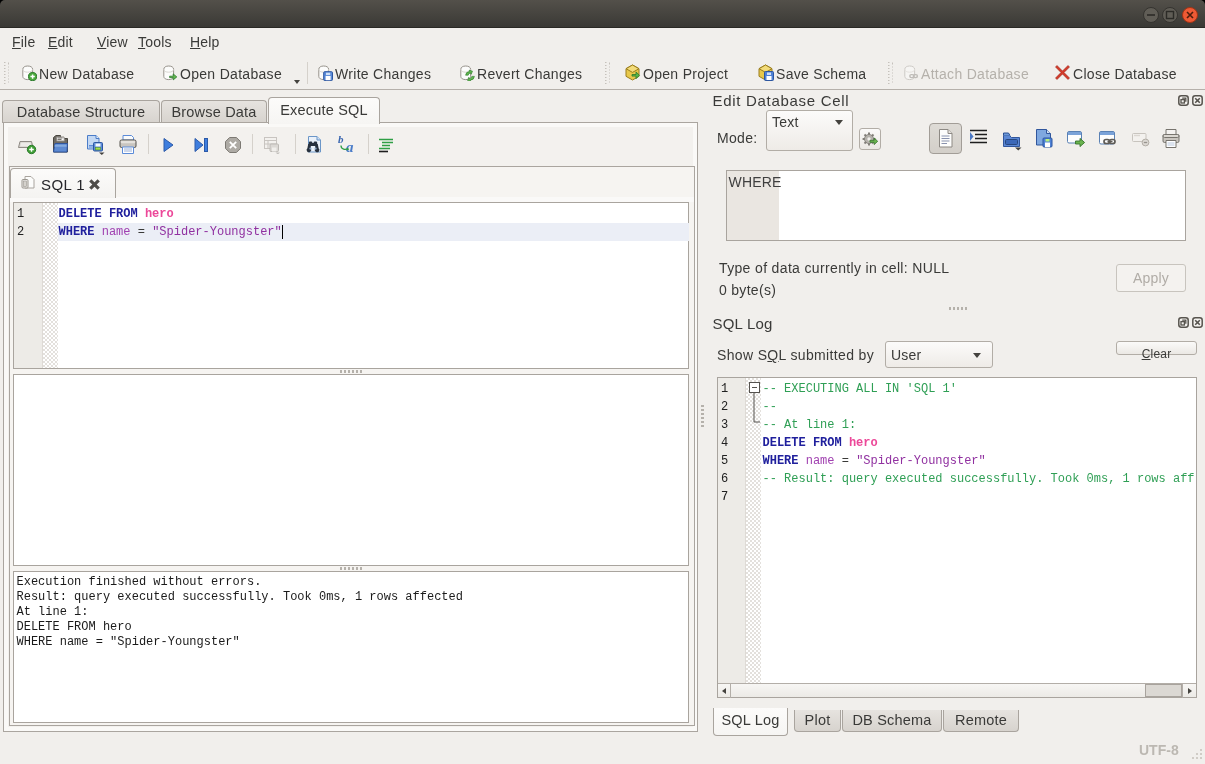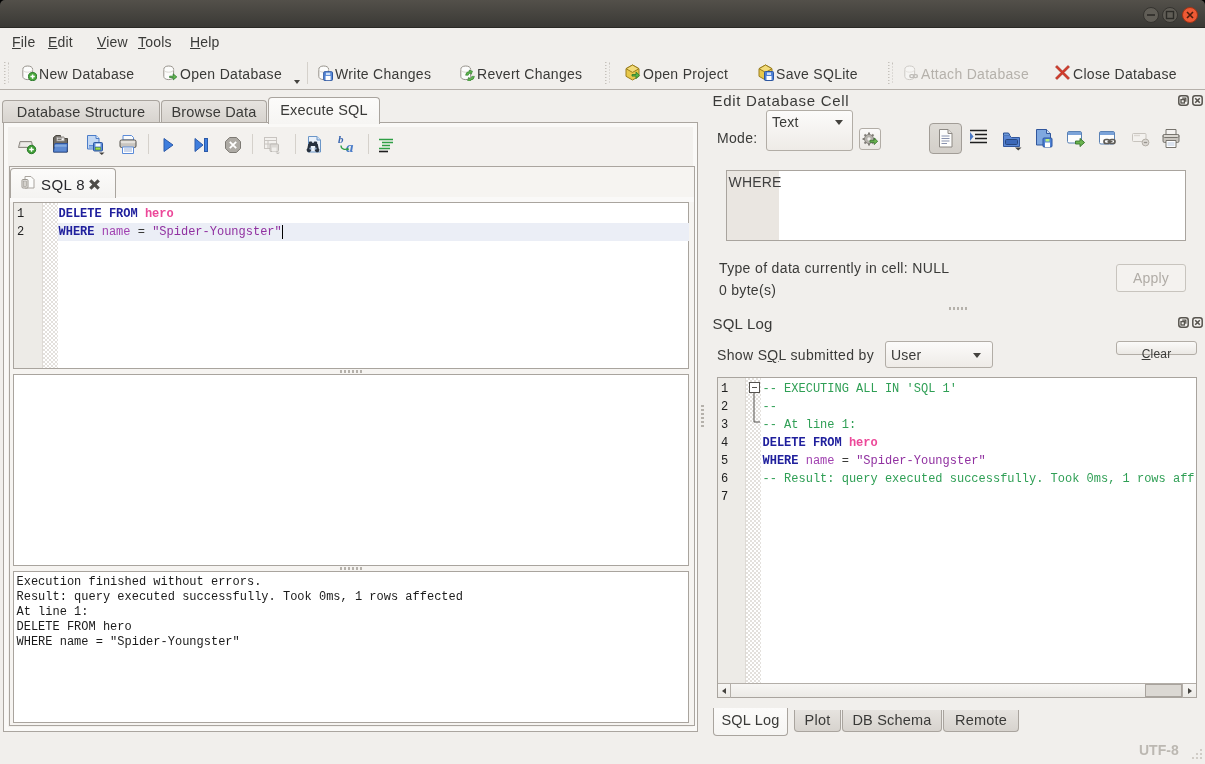--- a/index.html
+++ b/index.html
@@ -99,21 +99,21 @@
       <path d="M9 12.5h4v-2.6l3.4 3.4-3.4 3.4v-2.6H9z" fill="#57b647" stroke="#2c7a2c" stroke-width=".8" transform="translate(-1,-2)"></path>
     </svg>
   <div class="tbtext" style="left:643px">Open Project</div>
   <svg class="tbicon" style="left:757px" viewBox="0 0 17 17">
       <path d="M8.5 1l6.5 3.7v7.6L8.5 16 2 12.3V4.7z" fill="#e8c84a" stroke="#9a7d1c"></path>
       <path d="M8.5 1l6.5 3.7-6.5 3.7L2 4.7z" fill="#f3dc7a" stroke="#9a7d1c"></path>
       <rect x="7.5" y="7.5" width="9" height="9" rx="1" fill="#4f81d6" stroke="#2c56a0"></rect>
       <rect x="9.5" y="12" width="5" height="4" fill="#fff"></rect>
       <rect x="10" y="8.5" width="4" height="2.5" fill="#cfe0f6"></rect>
     </svg>
-  <div class="tbtext" style="left:776px">Save SQLite</div>
+  <div class="tbtext" style="left:776px">Save Schema</div>
   <div class="tbhandle" style="left:888px"></div>
   <svg class="tbicon" style="left:902px" viewBox="0 0 17 17" opacity="0.5">
       <path d="M2.8 5.2c0-2 2.1-3.2 4.9-3.2s4.9 1.2 4.9 3.2v7.2c0 2-2.1 3.2-4.9 3.2s-4.9-1.2-4.9-3.2z" fill="#fcfcfb" stroke="#a8a49e"></path>
       <path d="M12.6 5.4c0 1.7-2.2 2.8-4.9 2.8S2.8 7.1 2.8 5.4" fill="none" stroke="#d8d5d0"></path>
       <g fill="none" stroke="#8f8b85" stroke-width="1.4">
         <rect x="7.8" y="10.6" width="4" height="3" rx="1.5"></rect>
         <rect x="11.4" y="10.6" width="4" height="3" rx="1.5"></rect>
       </g>
     </svg>
   <div class="tbtext disabled" style="left:921px">Attach Database</div>
@@ -208,21 +208,21 @@
       <path d="M2 15.5h9" stroke="#1e1e1e" stroke-width="1.6"></path>
     </svg>
 </div>
 
 <div class="abs" style="left:10px;top:168px;width:106px;height:30px;background:linear-gradient(#fcfbfa,#f4f3f1);border:1px solid #a9a49e;border-bottom:none;border-radius:4px 4px 0 0;z-index:2">
   <svg class="abs" style="left:9px;top:6px" width="16" height="16" viewBox="0 0 16 16">
       <path d="M5 1.5h6l3 3V13H5z" fill="#fcfcfb" stroke="#a9a49e"></path>
       <rect x="2" y="4.5" width="6" height="8.5" rx="1" fill="#f0eeec" stroke="#9a968f"></rect>
       <rect x="3.5" y="6" width="3" height="5.5" fill="#d5d2cd" stroke="#9a968f" stroke-width=".6"></rect>
     </svg>
-  <span style="position:absolute;left:30px;top:7px;font-size:15px;letter-spacing:0.4px;color:#26262a">SQL 8</span>
+  <span style="position:absolute;left:30px;top:7px;font-size:15px;letter-spacing:0.4px;color:#26262a">SQL 1</span>
   <svg class="abs" style="left:76px;top:8px" width="15" height="15" viewBox="0 0 15 15">
       <path d="M2.2 4.4l2.2-2.2L7.5 5.3l3.1-3.1 2.2 2.2-3.1 3.1 3.1 3.1-2.2 2.2-3.1-3.1-3.1 3.1-2.2-2.2 3.1-3.1z" fill="#4e4c48"></path>
     </svg>
 </div>
 <div class="abs" style="left:9.5px;top:197px;width:684px;height:4.5px;background:#faf9f8;z-index:1"></div>
 
 <div class="whitebox" style="left:13px;top:201.5px;width:676px;height:167px">
   <div class="gutter" style="left:0;top:0;width:29px;height:165px"></div>
   <div class="foldm" style="left:29px;top:0;width:15px;height:165px"></div>
   <div class="code abs" style="left:3px;top:2.5px;line-height:18px;color:#202020">1

